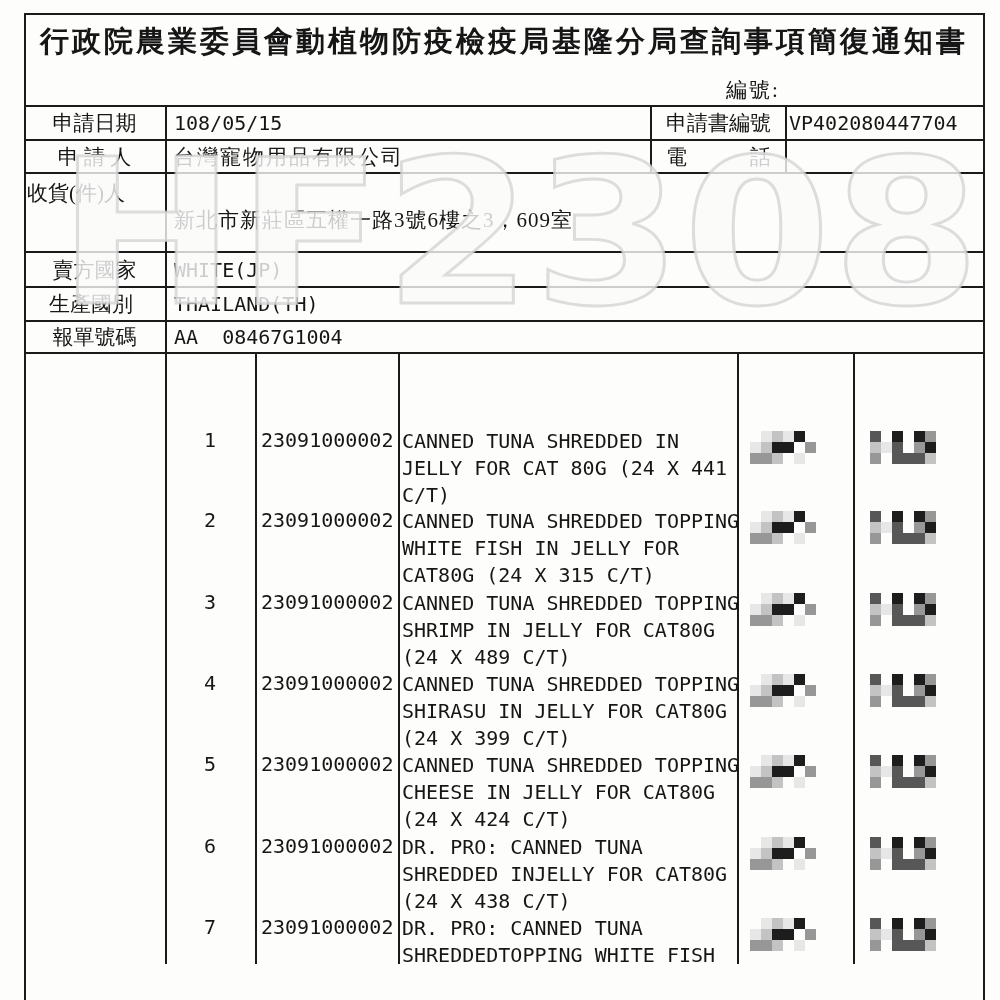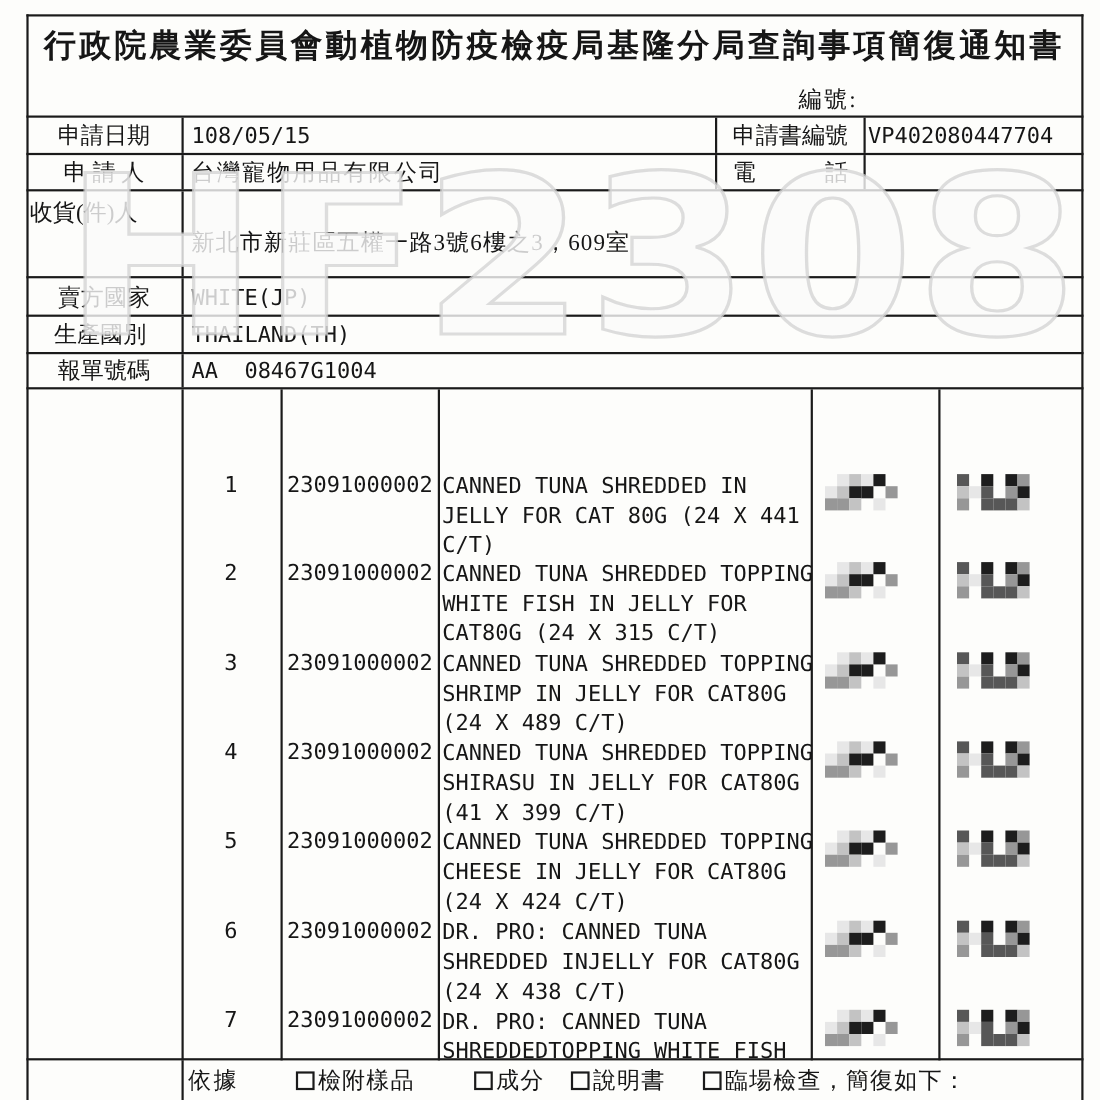--- a/index.html
+++ b/index.html
@@ -248,21 +248,21 @@
             <span style="background: transparent;"></span>
             <span style="background: rgb(87, 87, 87);"></span>
             <span style="background: rgb(87, 87, 87);"></span>
             <span style="background: rgb(87, 87, 87);"></span>
             <span style="background: rgb(195, 195, 195);"></span>
           </div>
         </div>
         <div class="item-row" style="top: 281px;">
           <div class="item-no">4</div>
           <div class="item-code">23091000002</div>
-          <div class="item-name">CANNED TUNA SHREDDED TOPPING SHIRASU IN JELLY FOR CAT80G (41 X 399 C/T)</div>
+          <div class="item-name">CANNED TUNA SHREDDED TOPPING SHIRASU IN JELLY FOR CAT80G (24 X 399 C/T)</div>
           <div class="mosaic m-qty">
             <span style="background: transparent;"></span>
             <span style="background: rgb(231, 231, 231);"></span>
             <span style="background: rgb(195, 195, 195);"></span>
             <span style="background: rgb(231, 231, 231);"></span>
             <span style="background: rgb(29, 29, 29);"></span>
             <span style="background: transparent;"></span>
             <span style="background: rgb(231, 231, 231);"></span>
             <span style="background: rgb(195, 195, 195);"></span>
             <span style="background: rgb(29, 29, 29);"></span>
@@ -428,38 +428,16 @@
             <span style="background: transparent;"></span>
             <span style="background: rgb(87, 87, 87);"></span>
             <span style="background: rgb(87, 87, 87);"></span>
             <span style="background: rgb(87, 87, 87);"></span>
             <span style="background: rgb(195, 195, 195);"></span>
           </div>
         </div>
       </div>
   </div>
 
-  <div class="footer-row">
-    <div class="vline" style="left:141px;"></div>
-    <div class="footer-content">
-      <span class="basis">依據</span>
-    <span class="cb-group" style="margin-left: 52px;">
-          <span class="cb"></span>
-          <span class="cb-label">檢附樣品</span>
-        </span>
-        <span class="cb-group" style="margin-left: 54px;">
-          <span class="cb"></span>
-          <span class="cb-label">成分</span>
-        </span>
-        <span class="cb-group" style="margin-left: 24px;">
-          <span class="cb"></span>
-          <span class="cb-label">說明書</span>
-        </span>
-        <span class="cb-group" style="margin-left: 34px;">
-          <span class="cb"></span>
-          <span class="cb-label">臨場檢查，簡復如下：</span>
-        </span>
-      </div>
-  </div>
 
   <div class="watermark">HF2308</div>
 
 </div>
 
 </body></html>

